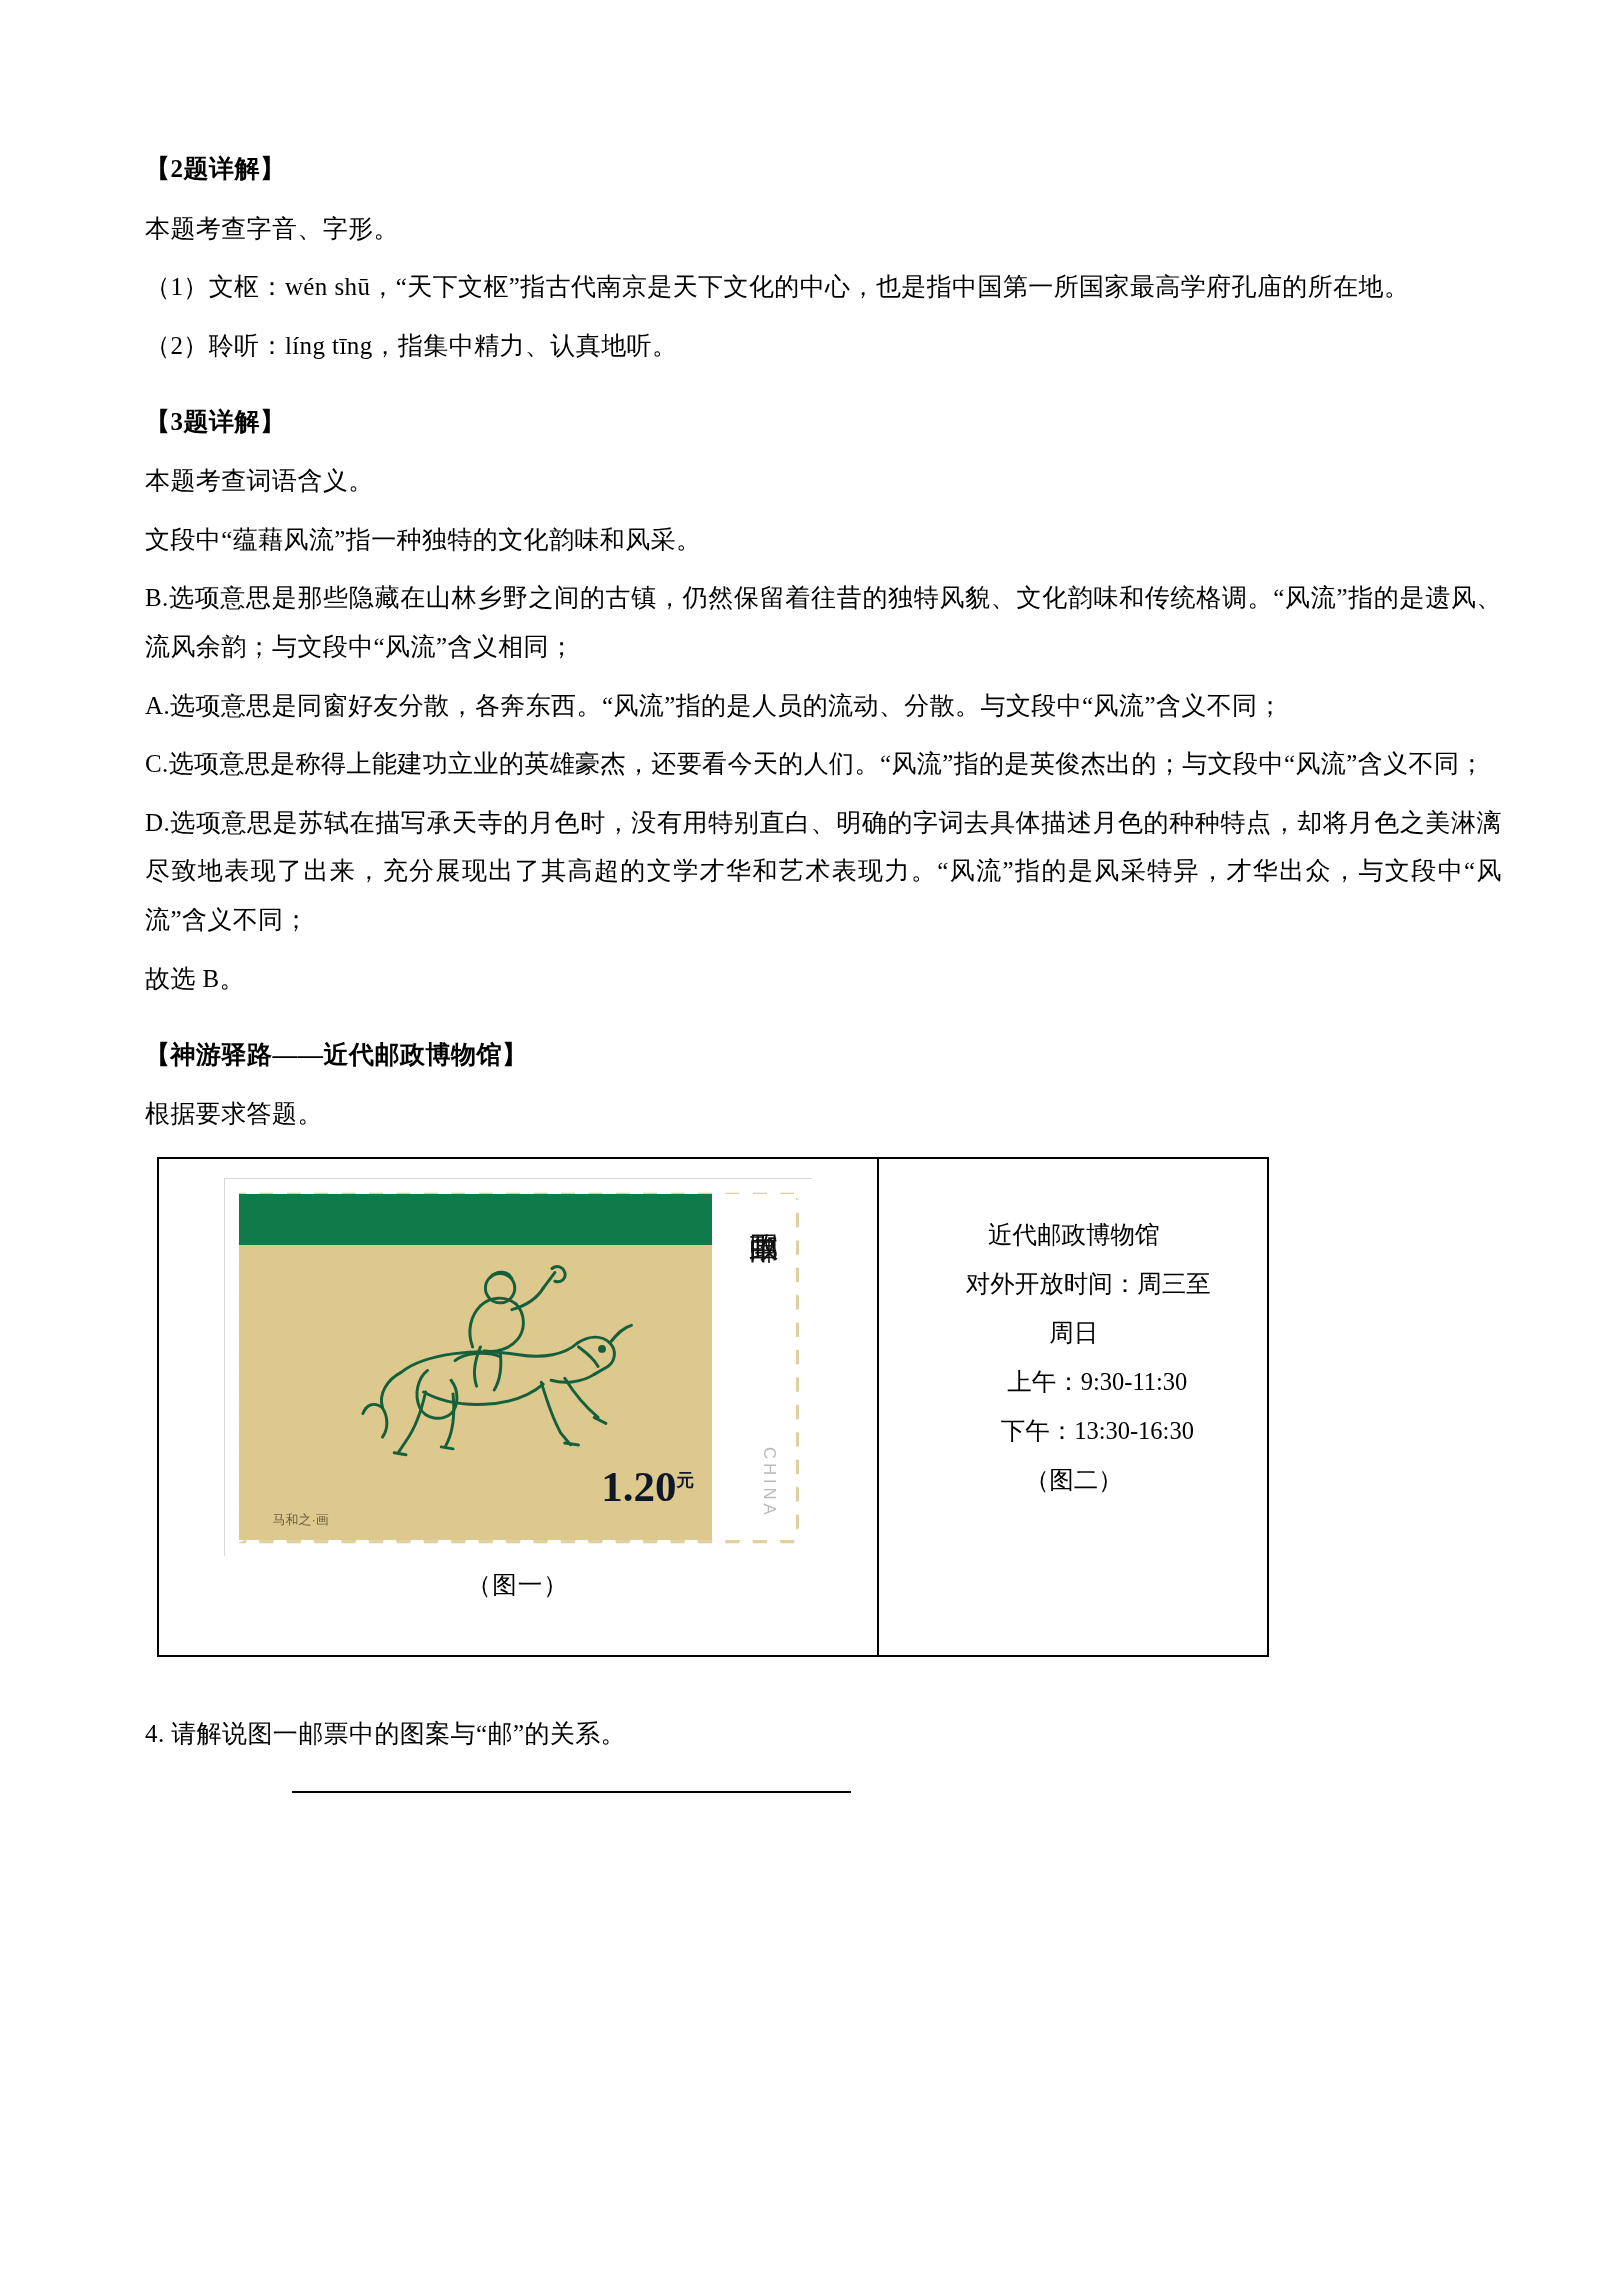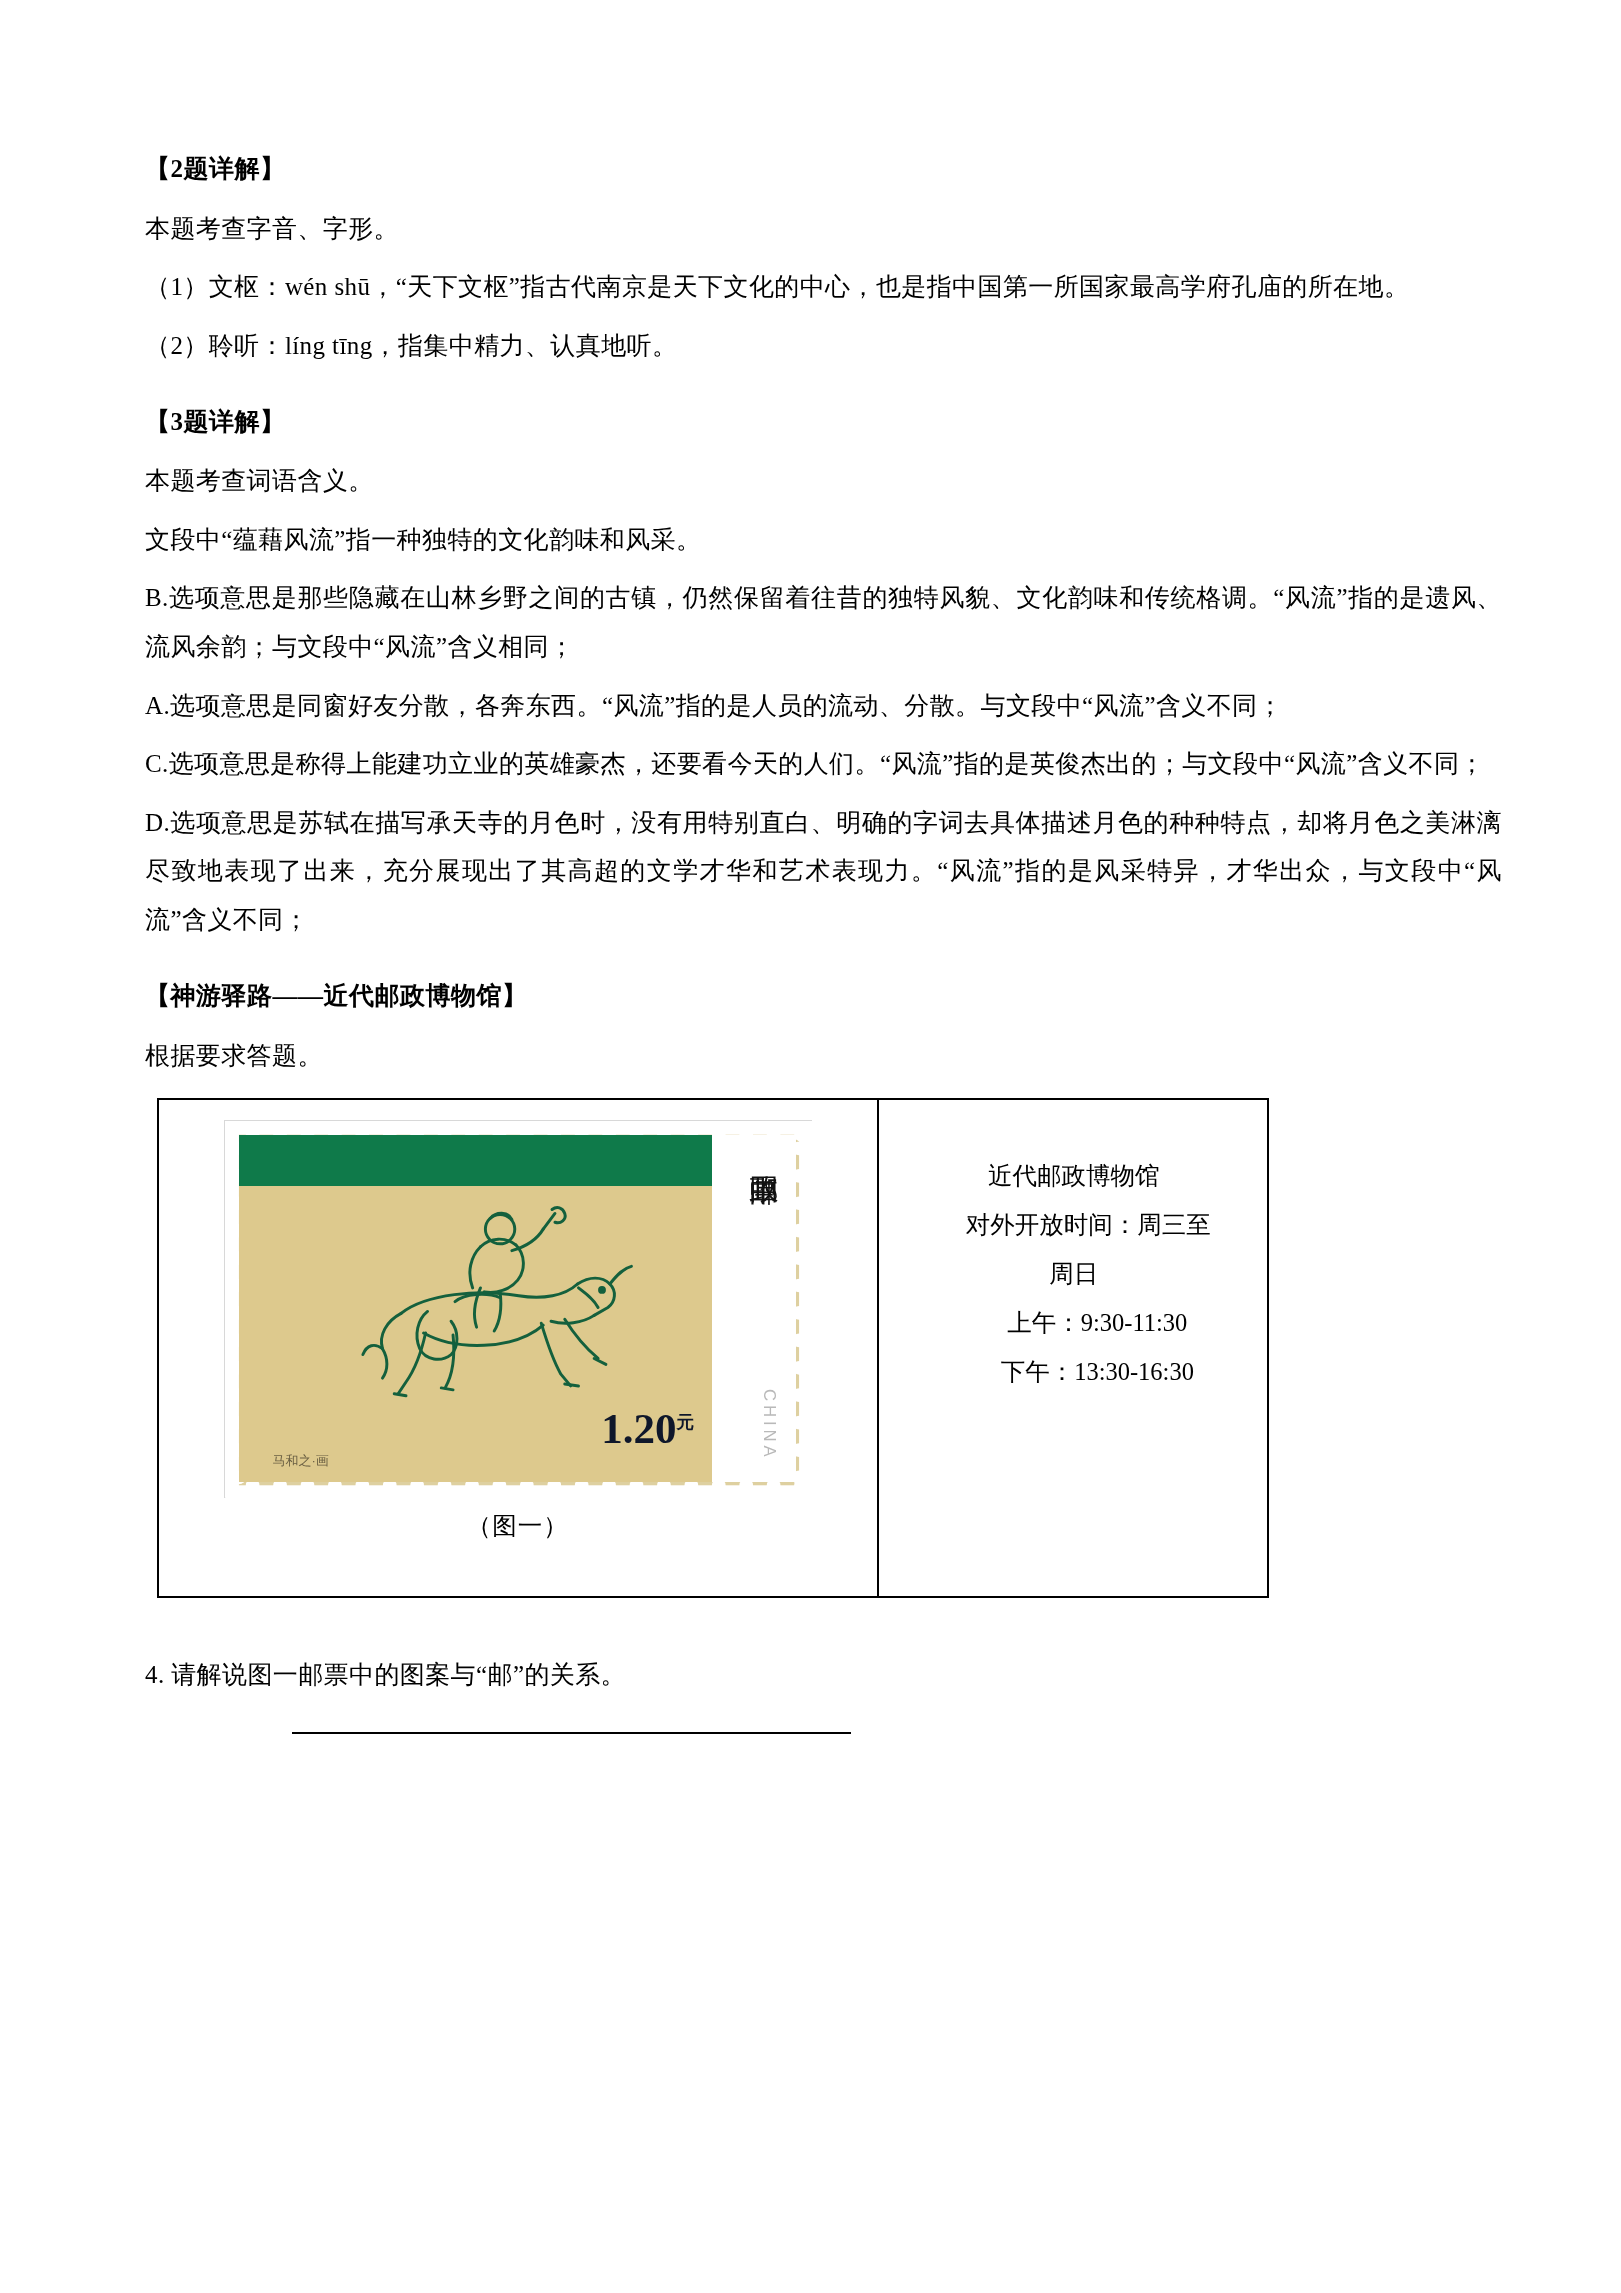--- a/index.html
+++ b/index.html
@@ -192,20 +192,21 @@
   <div class="para">（1）文枢：wén shū，“天下文枢”指古代南京是天下文化的中心，也是指中国第一所国家最高学府孔庙的所在地。</div>
   <div class="para">（2）聆听：líng tīng，指集中精力、认真地听。</div>
 
   <div class="heading">【3题详解】</div>
   <div class="para">本题考查词语含义。</div>
   <div class="para">文段中“蕴藉风流”指一种独特的文化韵味和风采。</div>
   <div class="para">B.选项意思是那些隐藏在山林乡野之间的古镇，仍然保留着往昔的独特风貌、文化韵味和传统格调。“风流”指的是遗风、流风余韵；与文段中“风流”含义相同；</div>
   <div class="para">A.选项意思是同窗好友分散，各奔东西。“风流”指的是人员的流动、分散。与文段中“风流”含义不同；</div>
   <div class="para">C.选项意思是称得上能建功立业的英雄豪杰，还要看今天的人们。“风流”指的是英俊杰出的；与文段中“风流”含义不同；</div>
   <div class="para">D.选项意思是苏轼在描写承天寺的月色时，没有用特别直白、明确的字词去具体描述月色的种种特点，却将月色之美淋漓尽致地表现了出来，充分展现出了其高超的文学才华和艺术表现力。“风流”指的是风采特异，才华出众，与文段中“风流”含义不同；</div>
+  <div class="para">故选 B。</div>
 
   <div class="heading">【神游驿路——近代邮政博物馆】</div>
   <div class="para">根据要求答题。</div>
 
   <div class="figure-box">
 
     <div class="fig-left">
       <div class="stamp-wrap">
         <div class="stamp">
           <svg width="588" height="378" viewBox="0 0 600 386">
@@ -353,20 +354,21 @@
       </div>
       <div class="fig-caption">（图一）</div>
     </div>
 
     <div class="fig-right">
       <div class="fig-right-center">近代邮政博物馆</div>
       <div class="fig-right-line fig-right-indent2">对外开放时间：周三至</div>
       <div class="fig-right-line">周日</div>
       <div class="fig-right-line fig-right-indent">上午：9:30-11:30</div>
       <div class="fig-right-line fig-right-indent">下午：13:30-16:30</div>
+      <div class="fig-right-center">（图二）</div>
     </div>
 
   </div>
 
   <div class="q-line">4. 请解说图一邮票中的图案与“邮”的关系。</div>
   <div class="underline-blank"></div>
 
 </div>
 
 

